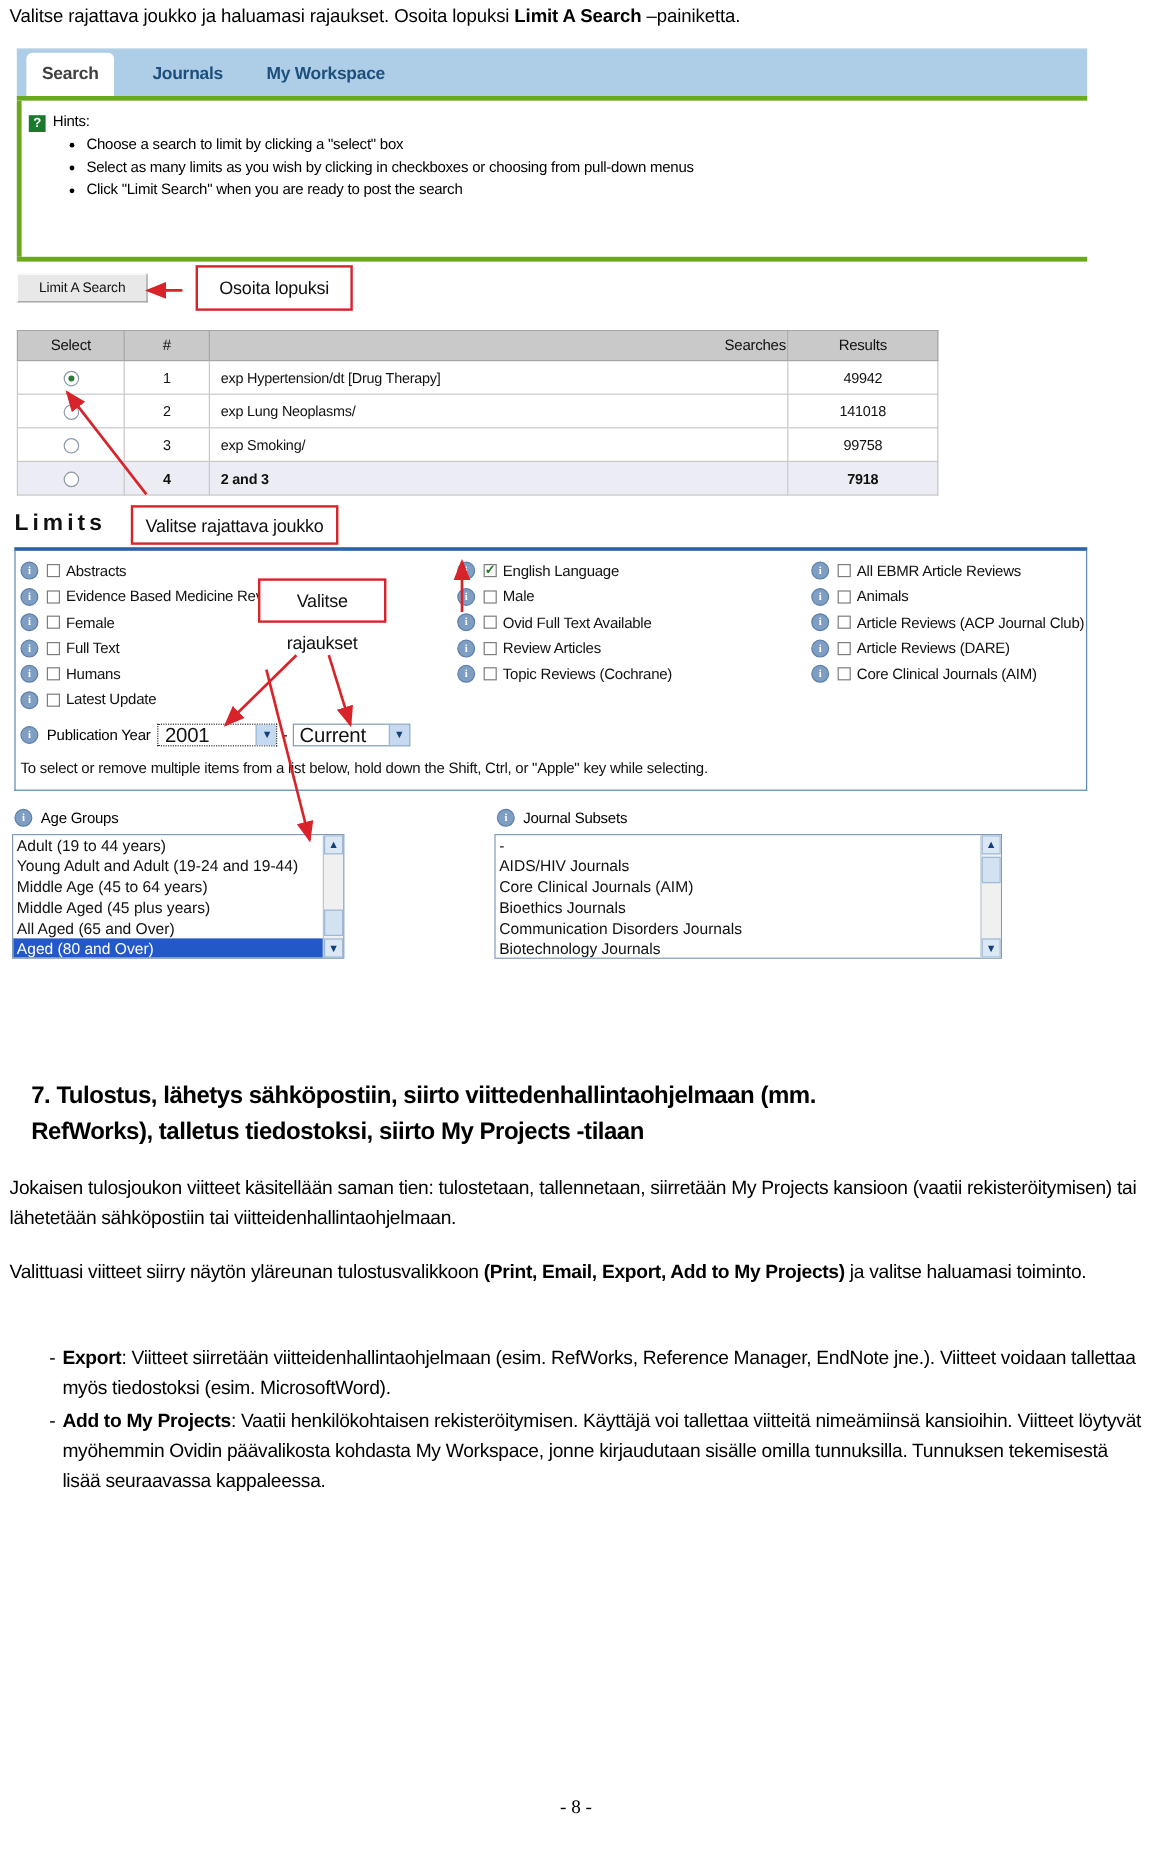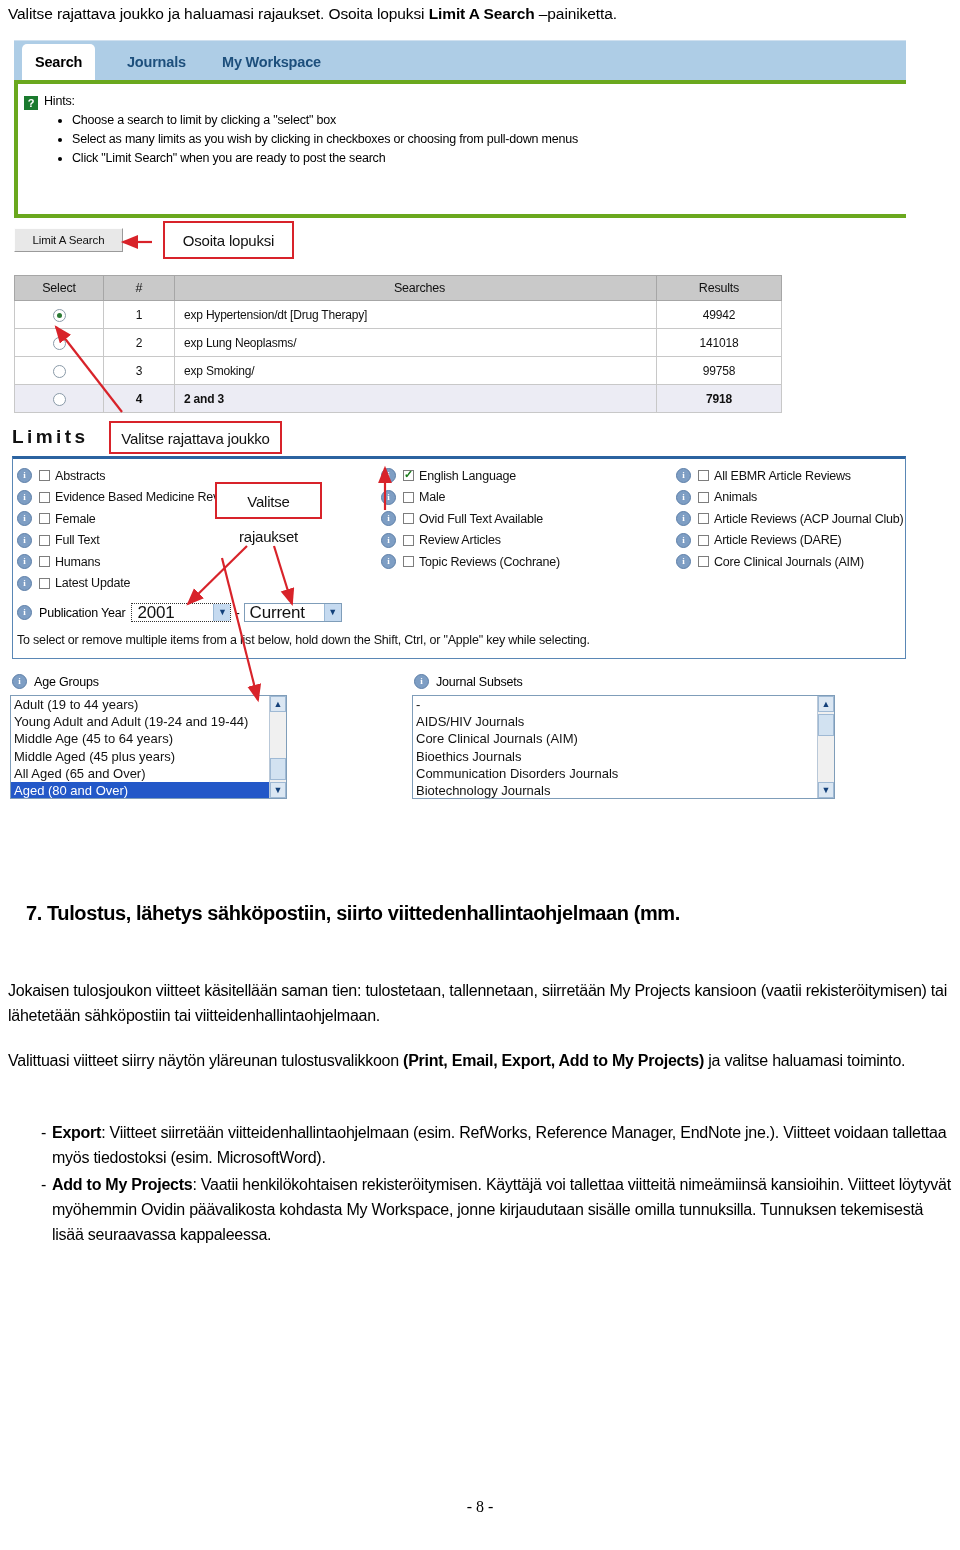--- a/index.html
+++ b/index.html
@@ -53,21 +53,21 @@
     height: 37px;
     line-height: 37px;
     font-size: 14.5px;
     font-weight: bold;
     color: #1d4f7c;
     padding: 0 13px;
     letter-spacing: -0.2px;
   }
   .tab.active {
     background: #ffffff;
-    color: #000000;
+    color: #404040;
     border-radius: 5px 5px 0 0;
   }
   .tab-search { left: 8px; }
   .tab-journals { left: 100px; }
   .tab-workspace { left: 195px; }
 
   .greenbar {
     position: absolute;
     left: 6px;
     width: 892px;
@@ -444,21 +444,21 @@
   <div class="greenbar bottom"></div>
 
   <div class="limit-btn">Limit A Search</div>
   <div class="anno anno-lopuksi">Osoita lopuksi</div>
 
   <table class="restable">
     <thead>
       <tr>
         <th class="c-select">Select</th>
         <th class="c-num">#</th>
-        <th class="c-search" style="text-align:center">Searches</th>
+        <th class="c-search" style="text-align:right">Searches</th>
         <th class="c-results">Results</th>
       </tr>
     </thead>
     <tbody>
       <tr>
         <td class="c-select"><span class="radio on"></span></td>
         <td class="c-num">1</td>
         <td class="c-search">exp Hypertension/dt [Drug Therapy]</td>
         <td class="c-results">49942</td>
       </tr>
@@ -646,20 +646,21 @@
   <line x1="122" y1="412" x2="56" y2="327" stroke="#d8232a" stroke-width="2.2" marker-end="url(#ah)"></line>
 
   <line x1="247" y1="546" x2="188" y2="604" stroke="#d8232a" stroke-width="2.2" marker-end="url(#ah)"></line>
   <line x1="274" y1="546" x2="292" y2="604" stroke="#d8232a" stroke-width="2.2" marker-end="url(#ah)"></line>
   <line x1="385" y1="510" x2="385" y2="468" stroke="#d8232a" stroke-width="2.2" marker-end="url(#ah)"></line>
   <line x1="222" y1="558" x2="258" y2="700" stroke="#d8232a" stroke-width="2.2" marker-end="url(#ah)"></line>
 </svg>
 
 <div class="heading">
   <div>7. Tulostus, lähetys sähköpostiin, siirto viittedenhallintaohjelmaan (mm.</div>
+  <div>RefWorks), talletus tiedostoksi, siirto My Projects  -tilaan</div>
 </div>
 
 <div class="para p1">Jokaisen tulosjoukon viitteet käsitellään saman tien: tulostetaan, tallennetaan, siirretään My Projects kansioon (vaatii rekisteröitymisen) tai lähetetään sähköpostiin tai viitteidenhallintaohjelmaan.</div>
 
 <div class="para p2">
   <span>Valittuasi viitteet siirry näytön yläreunan tulostusvalikkoon </span><b>(Print, Email, Export, Add to My Projects)</b><span> ja valitse haluamasi toiminto.</span>
 </div>
 
 <div class="bullets">
   <div class="bullet">

